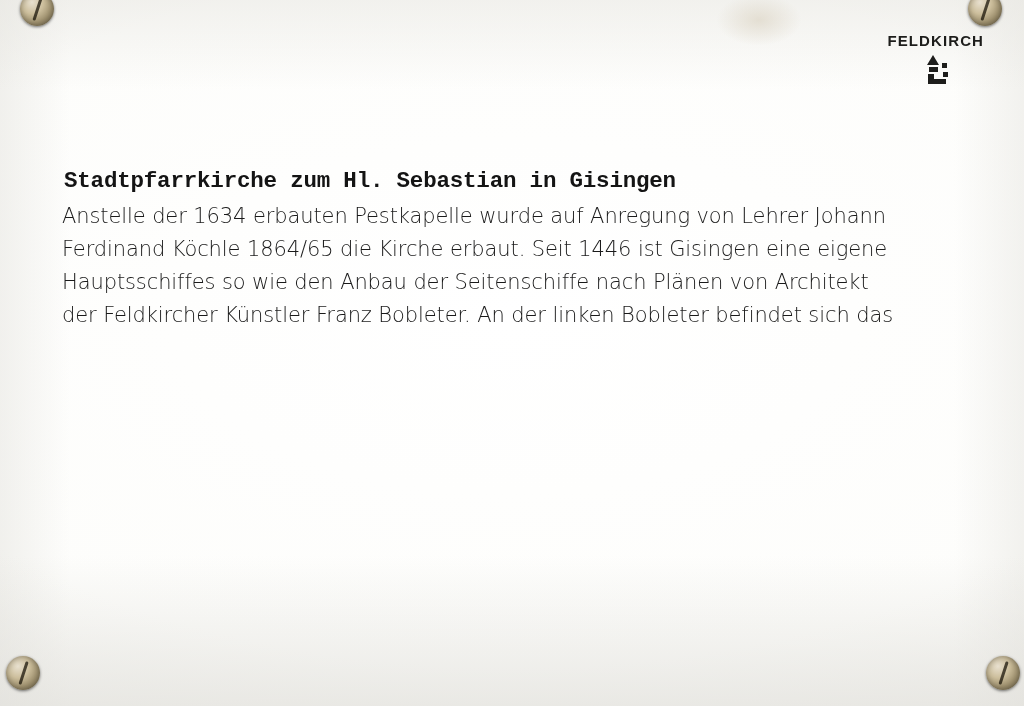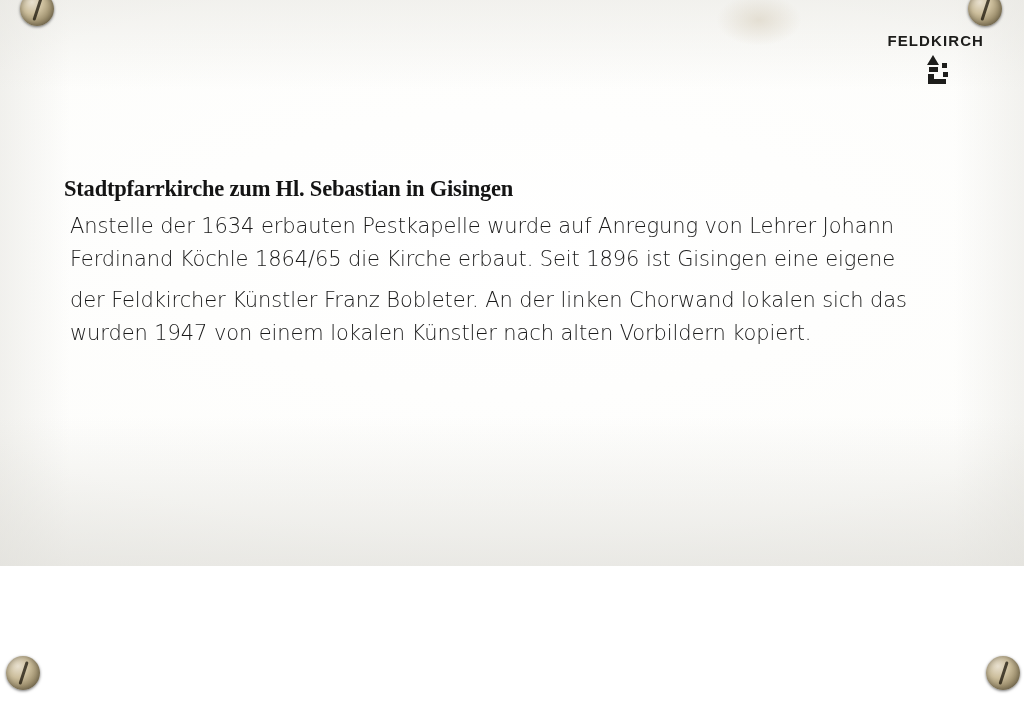--- a/index.html
+++ b/index.html
@@ -10,21 +10,21 @@
   body {
     width: 1024px;
     height: 706px;
     overflow: hidden;
     font-family: "Liberation Sans", sans-serif;
   }
 
   #plaque {
     position: relative;
     width: 1024px;
-    height: 566px;
+    height: 706px;
     
     background:
       radial-gradient(ellipse 120% 90% at 50% 45%, #ffffff 0%, #fdfdfb 55%, #f3f2ee 85%, #e9e8e3 100%);
   }
 
   
   #plaque::after {
     content: "";
     position: absolute;
     inset: 0;
@@ -102,35 +102,35 @@
   
   #text-block {
     position: absolute;
     left: 62px;
     top: 168px;
     width: 905px;
     color: #171717;
     z-index: 3;
   }
   #heading {
-    font-family: Liberation Serif, serif;
+    font-family: Liberation Mono, monospace;
     font-weight: bold;
     font-size: 22.5px;
     letter-spacing: -0.2px;
     line-height: 1.16;
-    margin: 8px 0 6px 2px;
+    margin: 0 0 6px 2px;
     color: #141414;
   }
   .para {
     font-family: "DejaVu Sans", sans-serif;
     font-size: 21px;
     line-height: 33px;
     letter-spacing: -0.1px;
     color: #1a1a1a;
-    margin: 8px;
+    margin: 0;
     font-weight: 350;
   }
   #para-2 { margin-top: 0px; }
   .para .ln { display: block; white-space: nowrap; }
 </style>
 </head>
 <body>
 
 <div id="plaque">
 
@@ -162,22 +162,22 @@
         <rect x="26" y="18" width="5" height="5" fill="#1d1d1b"></rect>
       </svg>
     </div>
   </div>
 
   <div id="text-block">
     <h1 id="heading">Stadtpfarrkirche zum Hl. Sebastian in Gisingen</h1>
 
     <p class="para" id="para-1">
       <span class="ln">Anstelle der 1634 erbauten Pestkapelle wurde auf Anregung von Lehrer Johann</span>
-      <span class="ln">Ferdinand Köchle 1864/65 die Kirche erbaut. Seit 1896 ist Gisingen eine eigene</span>
+      <span class="ln">Ferdinand Köchle 1864/65 die Kirche erbaut. Seit 1446 ist Gisingen eine eigene</span>
+      <span class="ln">Hauptsschiffes so wie den Anbau der Seitenschiffe nach Plänen von Architekt</span>
     </p>
 
     <p class="para" id="para-2">
-      <span class="ln">der Feldkircher Künstler Franz Bobleter. An der linken Chorwand lokalen sich das</span>
-      <span class="ln">wurden 1947 von einem lokalen Künstler nach alten Vorbildern kopiert.</span>
+      <span class="ln">der Feldkircher Künstler Franz Bobleter. An der linken Bobleter befindet sich das</span>
     </p>
   </div>
 
 </div>
 
 </body></html>

